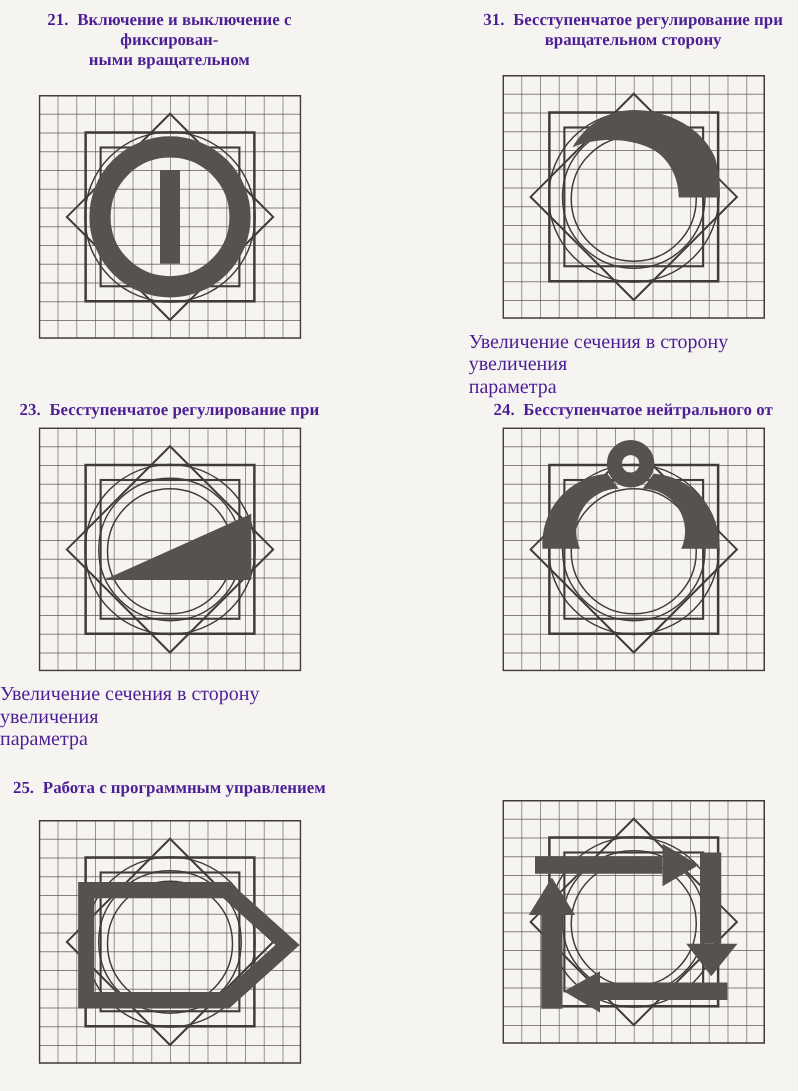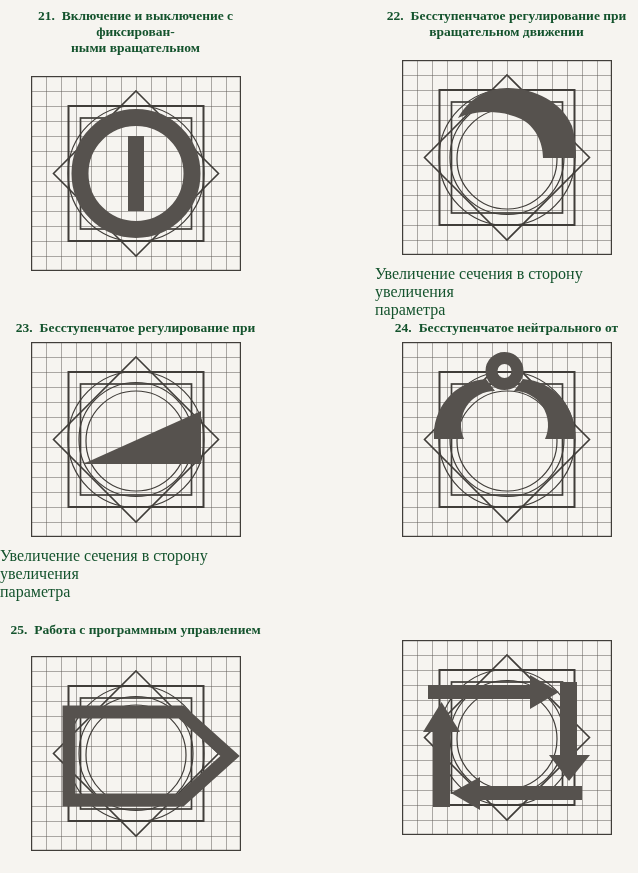--- a/index.html
+++ b/index.html
@@ -4,21 +4,21 @@
 <style>
   html,body{margin:0;padding:0;}
   body{
     background:#e8e6e2;
     font-family:"Liberation Serif","DejaVu Serif",serif;
   }
   #page{
     position:relative;
     width:638px;height:873px;
     background:#f6f4f0;
-    color:#14532d;
+    color:#4c1d95;
     overflow:hidden;
     display:grid;
     grid-template-columns:319px 319px;
     grid-template-rows:318px 294px 261px;
   }
   .cell{box-sizing:border-box;}
   .col-l{padding-right:48px;}
   .col-r{padding-left:56px;}
   .r1{padding-top:8px;}
   .r2{padding-top:2px;}
@@ -83,22 +83,22 @@
         <g>
           <circle class="sym-stroke" cx="105" cy="97.5" r="56" stroke-width="17"></circle>
           <rect class="sym" x="97" y="60" width="16" height="75"></rect>
         </g>
       </svg>
     </div>
   </section>
 
   <section class="cell col-r r1">
     <h3 class="cap">
-      <div><span class="num">22.</span><span>Бесступенчатое регулирование при</span></div>
-      <div>вращательном движении</div>
+      <div><span class="num">31.</span><span>Бесступенчатое регулирование при</span></div>
+      <div>вращательном сторону</div>
     </h3>
     <div class="fig fig-r1">
       <svg viewBox="0 0 210 195" width="210" height="195">
         <use href="#ctpl"></use>
         <g>
           <path class="sym" d="M56 58
             C 66 40, 84 28, 105 28
             C 132 28, 160 42, 170 66
             C 173 76, 174 87, 174 98
             L 141 98

